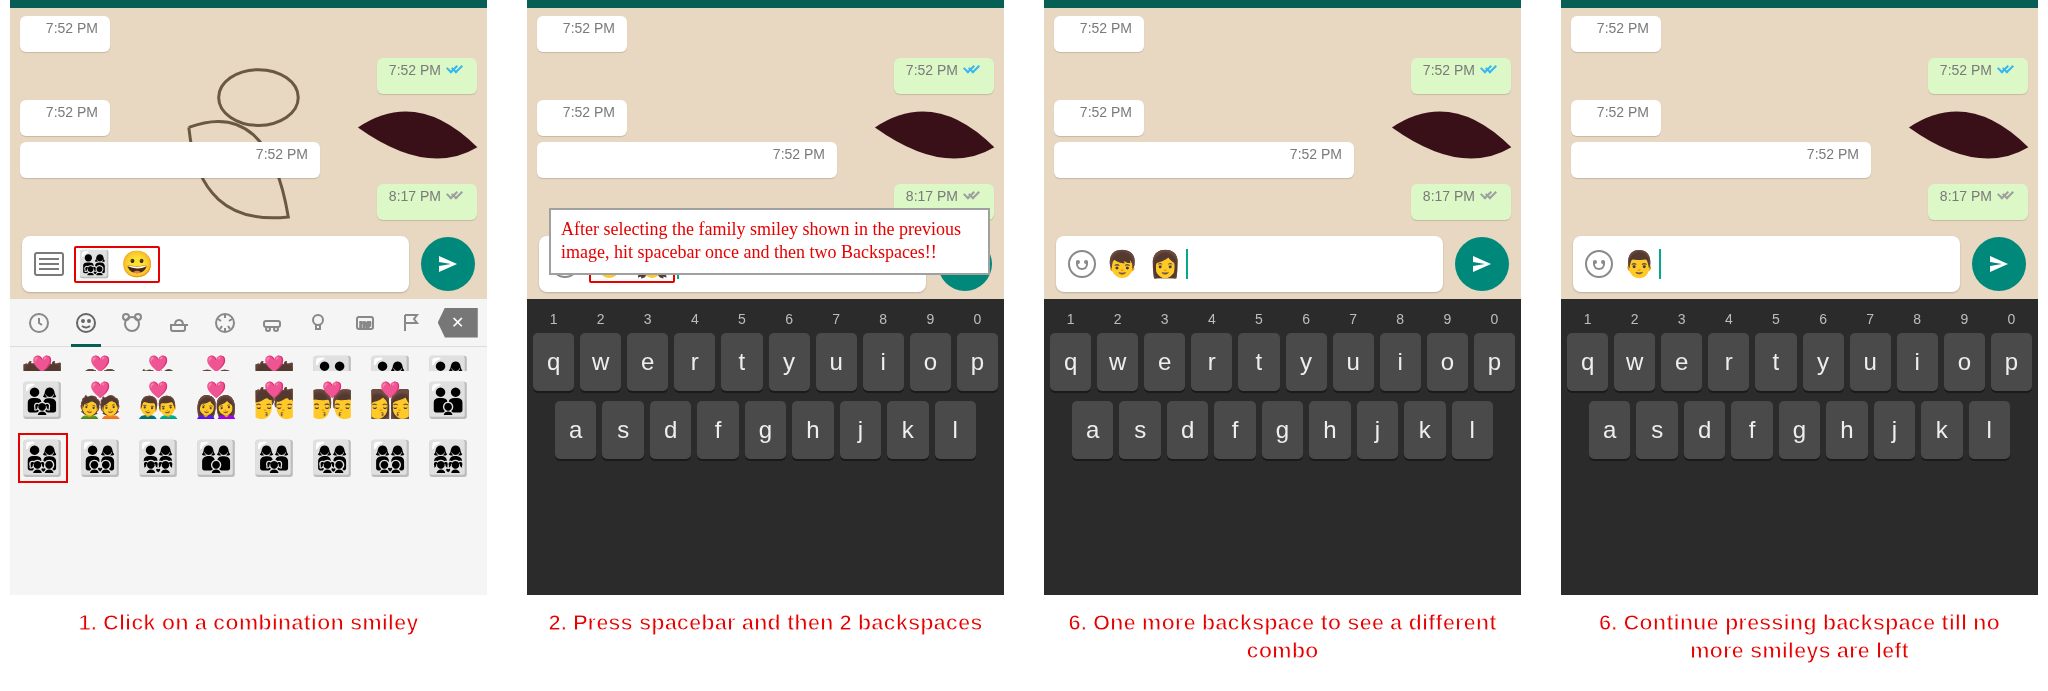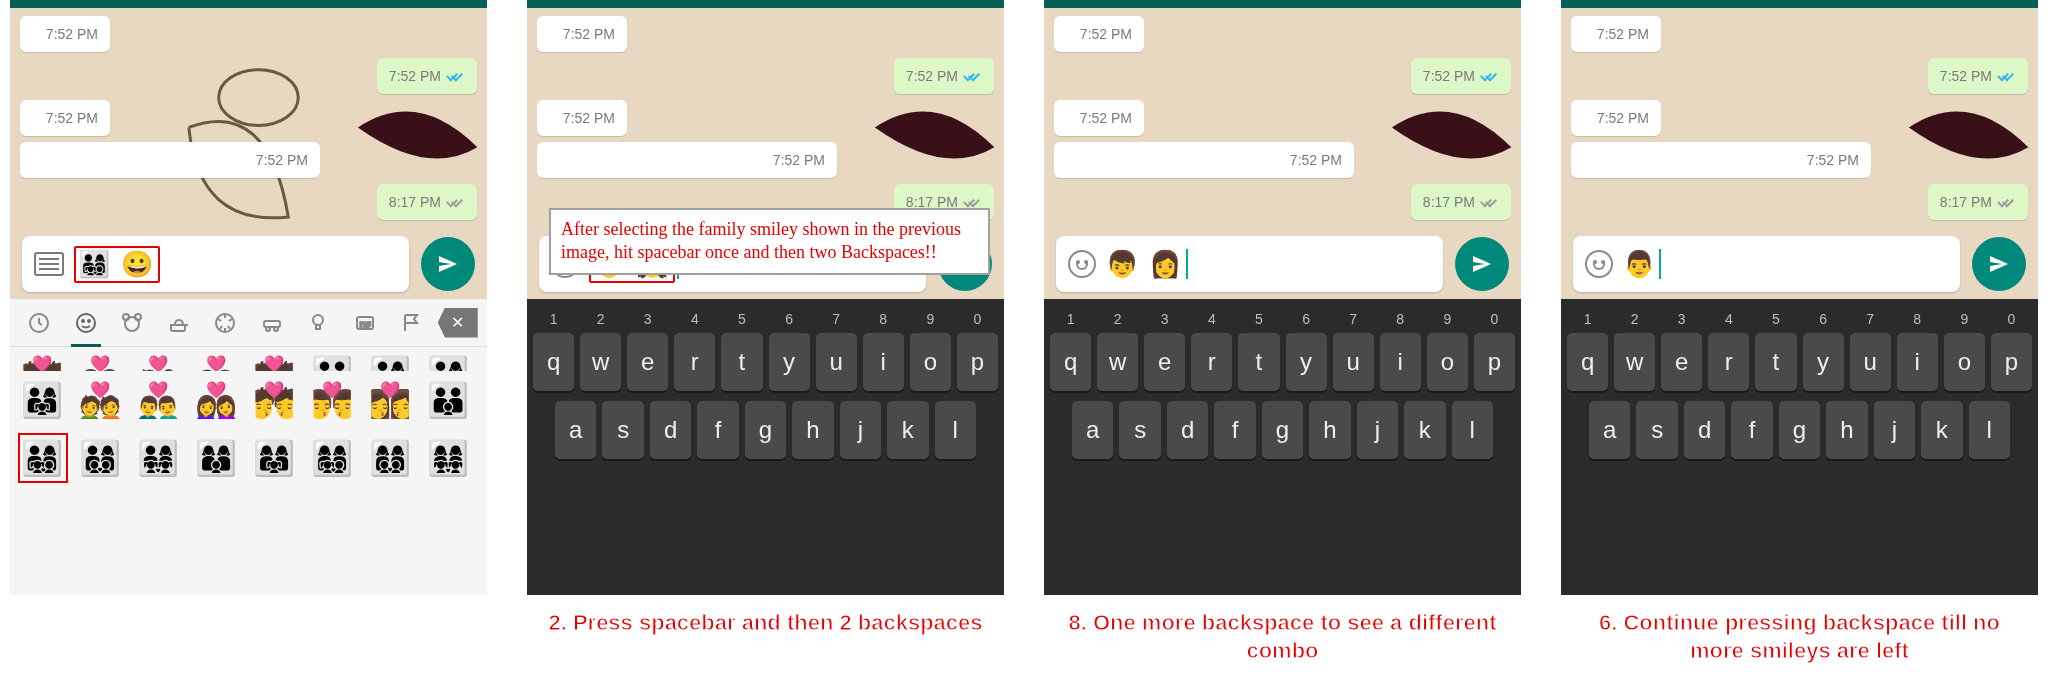--- a/index.html
+++ b/index.html
@@ -7,21 +7,21 @@
   .wrap { display: flex; gap: 40px; padding: 0 10px; }
   .col { width: 480px; display: flex; flex-direction: column; }
   .phone { width: 100%; height: 595px; position: relative; overflow: hidden; background: #e5ded4; }
   .topbar { height: 8px; background: #075E54; }
   .chatbg { position: absolute; inset: 8px 0 0 0; overflow: hidden; }
   .chatbg svg { width: 100%; height: 100%; }
   .msgs { position: relative; z-index: 1; padding: 8px 10px 0 10px; }
   .row { display: flex; margin-bottom: 6px; }
   .row.in { justify-content: flex-start; }
   .row.out { justify-content: flex-end; }
-  .bubble { background: #fff; border-radius: 6px; padding: 4px 12px; box-shadow: 0 1px 1px rgba(0,0,0,.15); min-width: 90px; min-height: 36px; display: flex; align-items: center; justify-content: flex-end; gap: 6px; }
+  .bubble { background: #fff; border-radius: 6px; padding: 4px 12px; box-shadow: 0 1px 1px rgba(0,0,0,.15); min-width: 90px; min-height: 36px; display: flex; justify-content: flex-end; gap: 6px; }
   .bubble.wide { min-width: 300px; }
   .bubble.out { background: #DCF8C6; }
   .time { font-size: 14px; color: #7a7a7a; }
   .ticks { display: inline-block; width: 18px; height: 12px; position: relative; }
   .ticks::before, .ticks::after { content: ""; position: absolute; width: 8px; height: 5px; border-left: 2px solid; border-bottom: 2px solid; transform: rotate(-45deg); top: 2px; }
   .ticks::before { left: 0; }
   .ticks::after { left: 5px; }
   .ticks.blue::before, .ticks.blue::after { border-color: #34B7F1; }
   .ticks.grey::before, .ticks.grey::after { border-color: #9e9e9e; }
   .inputbar { position: absolute; left: 12px; right: 12px; bottom: 302px; height: 58px; display: flex; align-items: center; gap: 12px; z-index: 3; }
@@ -211,20 +211,21 @@
             <div class="eopt">👨‍👩‍👧‍👧</div>
             <div class="eopt">👩‍👩‍👦</div>
             <div class="eopt">👩‍👩‍👧</div>
             <div class="eopt">👩‍👩‍👧‍👦</div>
             <div class="eopt">👩‍👩‍👦‍👦</div>
             <div class="eopt">👩‍👩‍👧‍👧</div>
           </div>
         </div>
       </div>
     </div>
+    <div class="caption">1. Click on a combination smiley</div>
   </div>
 
   <div class="col">
     <div class="phone">
       <div class="topbar"></div>
       <div class="chatbg">
         <svg viewBox="0 0 480 590" preserveAspectRatio="xMidYMid slice">
             <rect width="480" height="590" fill="#e8d8c2"></rect>
             <rect x="0" y="400" width="480" height="190" fill="#d6c3a6"></rect>
             <circle cx="80" cy="520" r="120" fill="#4a1f28"></circle>
@@ -401,21 +402,21 @@
             <div class="key">d</div>
             <div class="key">f</div>
             <div class="key">g</div>
             <div class="key">h</div>
             <div class="key">j</div>
             <div class="key">k</div>
             <div class="key">l</div>
         </div>
       </div>
     </div>
-    <div class="caption">8. One more backspace to see a different combo</div>
+    <div class="caption">6. One more backspace to see a different combo</div>
   </div>
 
   <div class="col">
     <div class="phone">
       <div class="topbar"></div>
       <div class="chatbg">
         <svg viewBox="0 0 480 590" preserveAspectRatio="xMidYMid slice">
             <rect width="480" height="590" fill="#e8d8c2"></rect>
             <rect x="0" y="400" width="480" height="190" fill="#d6c3a6"></rect>
             <circle cx="80" cy="520" r="120" fill="#4a1f28"></circle>

